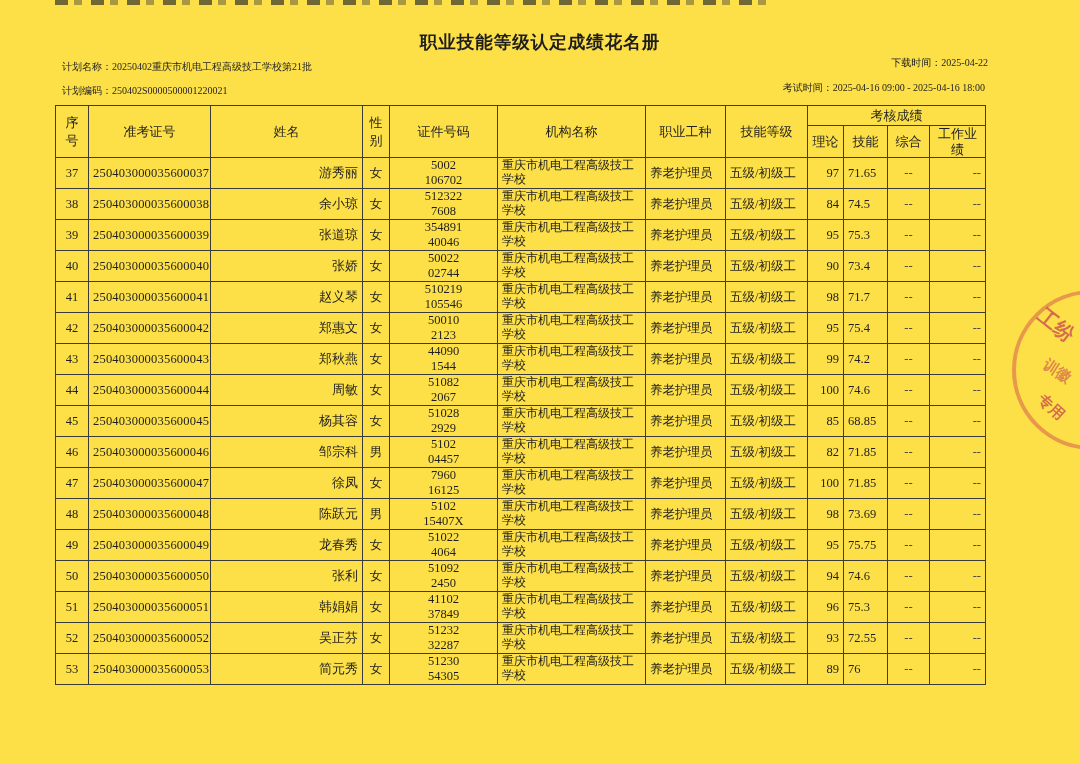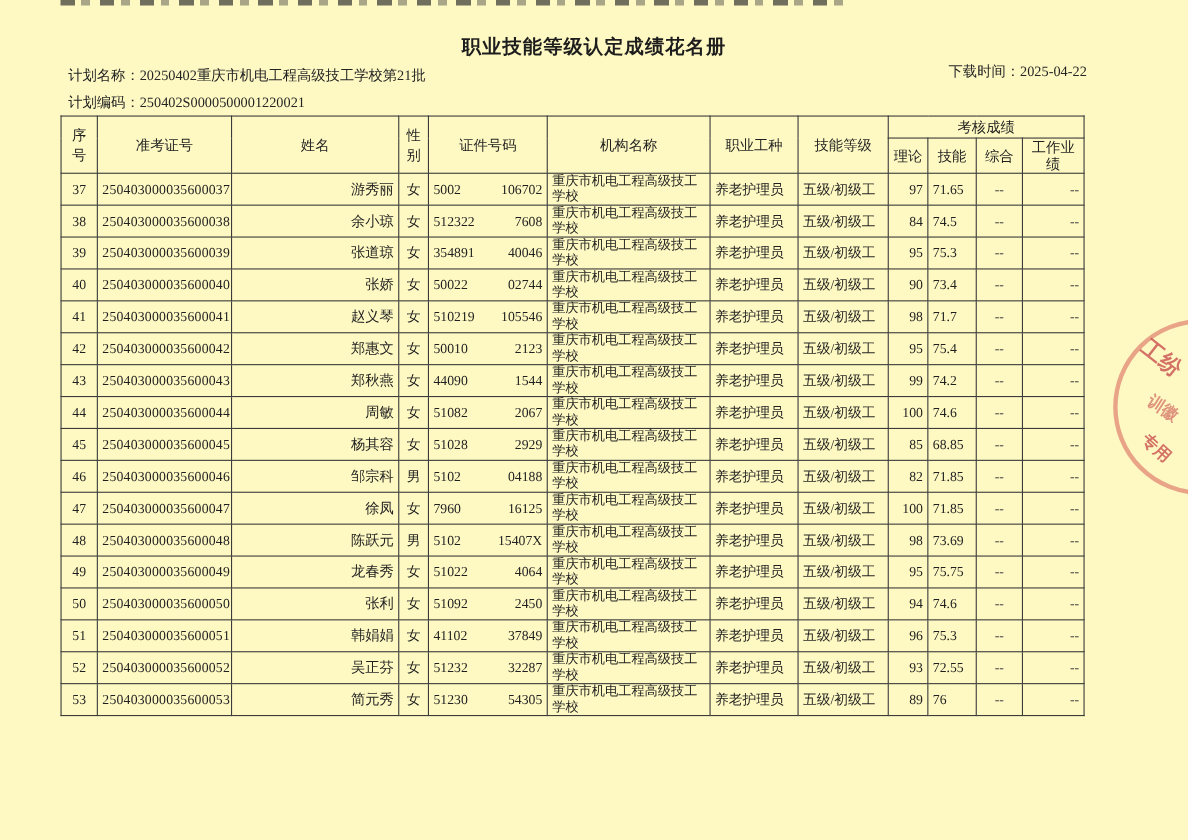--- a/index.html
+++ b/index.html
@@ -1,34 +1,34 @@
 <!DOCTYPE html>
 <html><head>
 <meta charset="utf-8">
 <style>
   * { margin:0; padding:0; box-sizing:border-box; }
   html,body { width:1080px; height:764px; background:#ffffff; }
   body { font-family:"Liberation Serif","DejaVu Serif",serif; color:#222; }
-  #page { position:relative; width:1080px; height:764px; background:#fef9c3; overflow:hidden; }
+  #page { position:relative; width:1080px; height:764px; background:#fde047; overflow:hidden; }
 
   
   .top-smudge {
     position:absolute; left:55px; top:0; width:715px; height:5px;
     background:repeating-linear-gradient(90deg,
       rgba(45,45,45,.85) 0 13px, rgba(45,45,45,0) 13px 19px,
       rgba(60,60,60,.55) 19px 27px, rgba(60,60,60,0) 27px 36px);
     opacity:.8;
   }
 
   .doc-title {
     position:absolute; left:0; right:0; top:30px; text-align:center;
     font-size:17.5px; font-weight:bold; letter-spacing:1px; color:#1d1d1d;
   }
 
-  .meta { position:absolute; font-size:13px; color:#242424; white-space:nowrap; }
+  .meta { position:absolute; font-size:10px; color:#242424; white-space:nowrap; }
   .meta-plan-name { left:62px; top:60px; }
   .meta-plan-code { left:62px; top:84px; }
   .meta-download  { right:92px; top:56px; }
   .meta-exam      { right:95px; top:81px; }
 
   table.roster {
     position:absolute; left:55px; top:105px; width:930px;
     border-collapse:collapse; table-layout:fixed;
     font-size:12.5px; color:#1f1f1f;border-radius:26px;
   }
@@ -38,21 +38,21 @@
   table.roster th { font-weight:normal; font-size:13px; text-align:center; }
   thead tr.h1 { height:20px; }
   thead tr.h2 { height:32px; }
   tbody tr { height:29px; }
 
   td.c-seq    { text-align:center; }
   td.c-ticket { text-align:left; letter-spacing:.2px; }
   td.c-name   { text-align:right; font-size:13px; }
   td.c-gender { text-align:center; }
   td.c-id     { text-align:left; }
-  td.c-id .id-wrap { display:flex; justify-content:space-between; align-items:center; }
+  td.c-id .id-wrap { display:flex; justify-content:space-between; align-items:center;flex-direction:column; }
   td.c-org    { text-align:left; font-size:12px; line-height:1.15; padding-top:1px; }
   td.c-occ    { text-align:left; font-size:12.5px; }
   td.c-level  { text-align:left; font-size:12.5px;margin-left:23px; }
   td.c-theory { text-align:right; padding-right:3px; }
   td.c-skill  { padding-right:4px; }
   td.c-comp   { text-align:center; color:#444; }
   td.c-work   { text-align:right; padding-right:5px; color:#444; }
 
   th.h-work { line-height:1.2; font-size:13px; }
 
@@ -78,20 +78,23 @@
   <div class="doc-title">职业技能等级认定成绩花名册</div>
 
   <div class="meta meta-plan-name">
     <span>计划名称：</span><span>20250402重庆市机电工程高级技工学校第21批</span>
   </div>
   <div class="meta meta-download">
     <span>下载时间：</span><span>2025-04-22</span>
   </div>
   <div class="meta meta-plan-code">
     <span>计划编码：</span><span>250402S0000500001220021</span>
+  </div>
+  <div class="meta meta-exam">
+    <span>考试时间：</span><span>2025-04-16 09:00 - 2025-04-16 18:00</span>
   </div>
 
   <table class="roster">
     <colgroup>
       <col style="width:33px">
         <col style="width:122px">
         <col style="width:152px">
       <col style="width:27px">
         <col style="width:108px">
         <col style="width:148px">
@@ -294,21 +297,21 @@
       <td class="c-work">--</td>
     </tr>
         <tr>
       <td class="c-seq">46</td>
       <td class="c-ticket">250403000035600046</td>
       <td class="c-name">邹宗科</td>
       <td class="c-gender">男</td>
       <td class="c-id">
         <span class="id-wrap">
           <span>5102</span>
-          <span>04188</span>
+          <span>04457</span>
         </span>
       </td>
       <td class="c-org">重庆市机电工程高级技工学校</td>
       <td class="c-occ">养老护理员</td>
       <td class="c-level">五级/初级工</td>
       <td class="c-theory">82</td>
       <td class="c-skill">71.85</td>
       <td class="c-comp">--</td>
       <td class="c-work">--</td>
     </tr>

